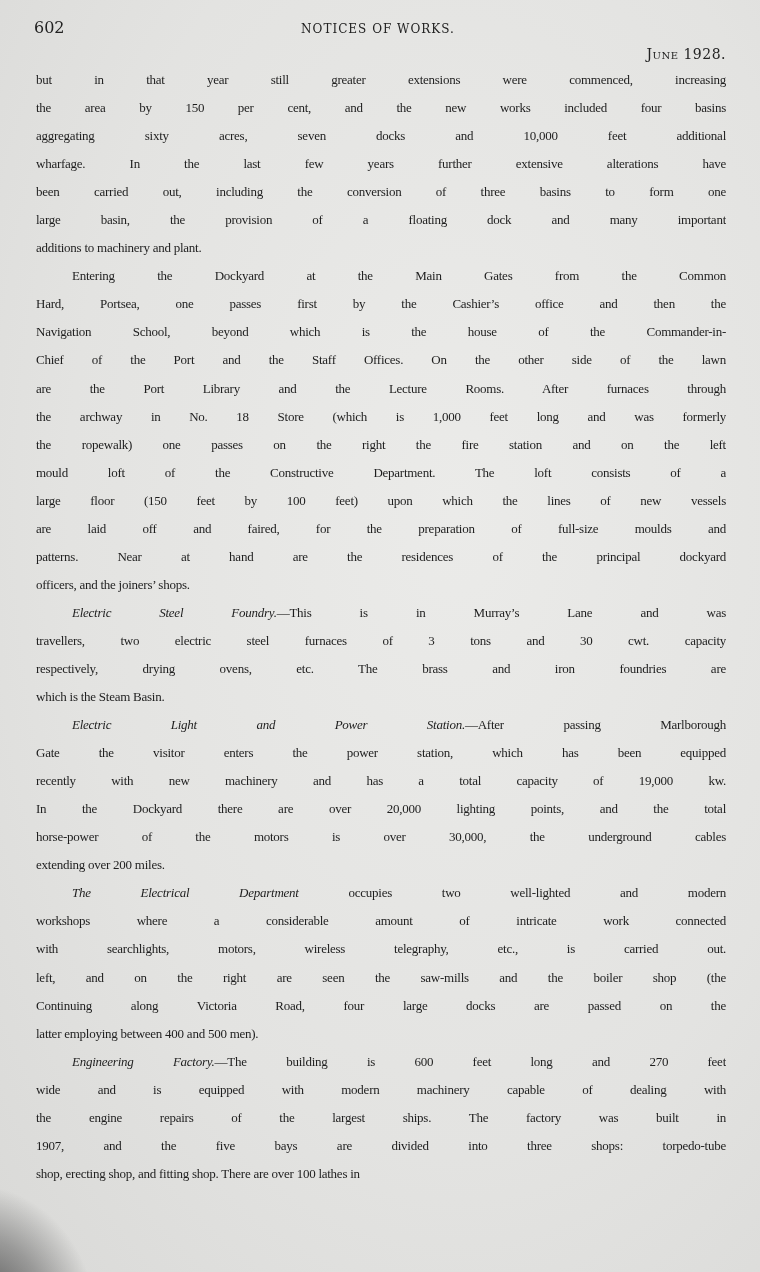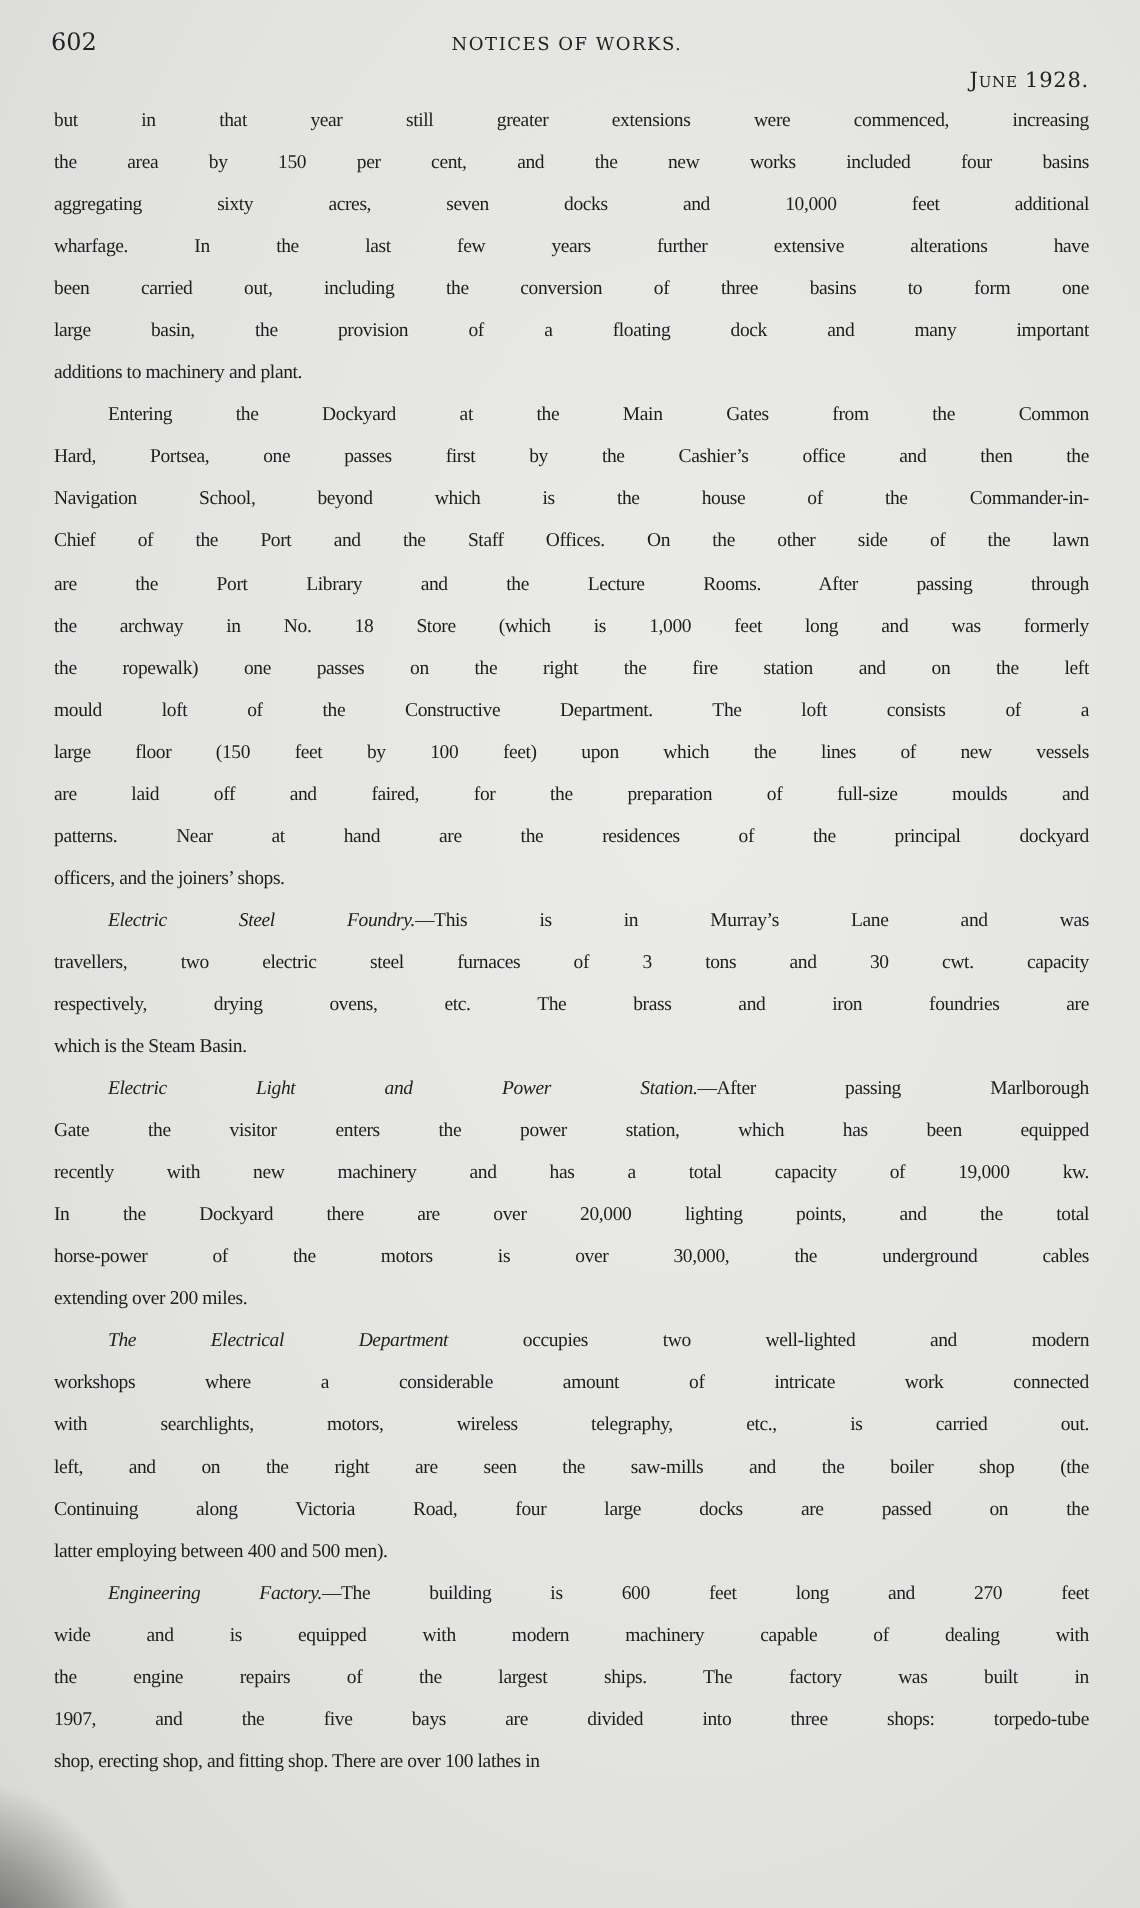--- a/index.html
+++ b/index.html
@@ -54,21 +54,21 @@
         <span class="line"><span>wharfage. In the last few years further extensive alterations have</span></span>
         <span class="line"><span>been carried out, including the conversion of three basins to form one</span></span>
         <span class="line"><span>large basin, the provision of a floating dock and many important</span></span>
         <span class="line last"><span>additions to machinery and plant.</span></span>
       </p>
       <p>
         <span class="line" style="padding-left: 36px;"><span>Entering the Dockyard at the Main Gates from the Common</span></span>
         <span class="line"><span>Hard, Portsea, one passes first by the Cashier’s office and then the</span></span>
         <span class="line"><span>Navigation School, beyond which is the house of the Commander-in-</span></span>
         <span class="line"><span>Chief of the Port and the Staff Offices. On the other side of the lawn</span></span>
-        <span class="line"><span>are the Port Library and the Lecture Rooms. After passing through</span></span>
+        <span class="line"><span>are the Port Library and the Lecture Rooms. After furnaces through</span></span>
         <span class="line"><span>the archway in No. 18 Store (which is 1,000 feet long and was formerly</span></span>
         <span class="line"><span>the ropewalk) one passes on the right the fire station and on the left</span></span>
         <span class="line"><span>mould loft of the Constructive Department. The loft consists of a</span></span>
         <span class="line"><span>large floor (150 feet by 100 feet) upon which the lines of new vessels</span></span>
         <span class="line"><span>are laid off and faired, for the preparation of full-size moulds and</span></span>
         <span class="line"><span>patterns. Near at hand are the residences of the principal dockyard</span></span>
         <span class="line last"><span>officers, and the joiners’ shops.</span></span>
       </p>
       <p>
         <span class="line" style="padding-left: 36px;"><span class="heading">Electric Steel Foundry.</span><span>—This is in Murray’s Lane and was</span></span>

